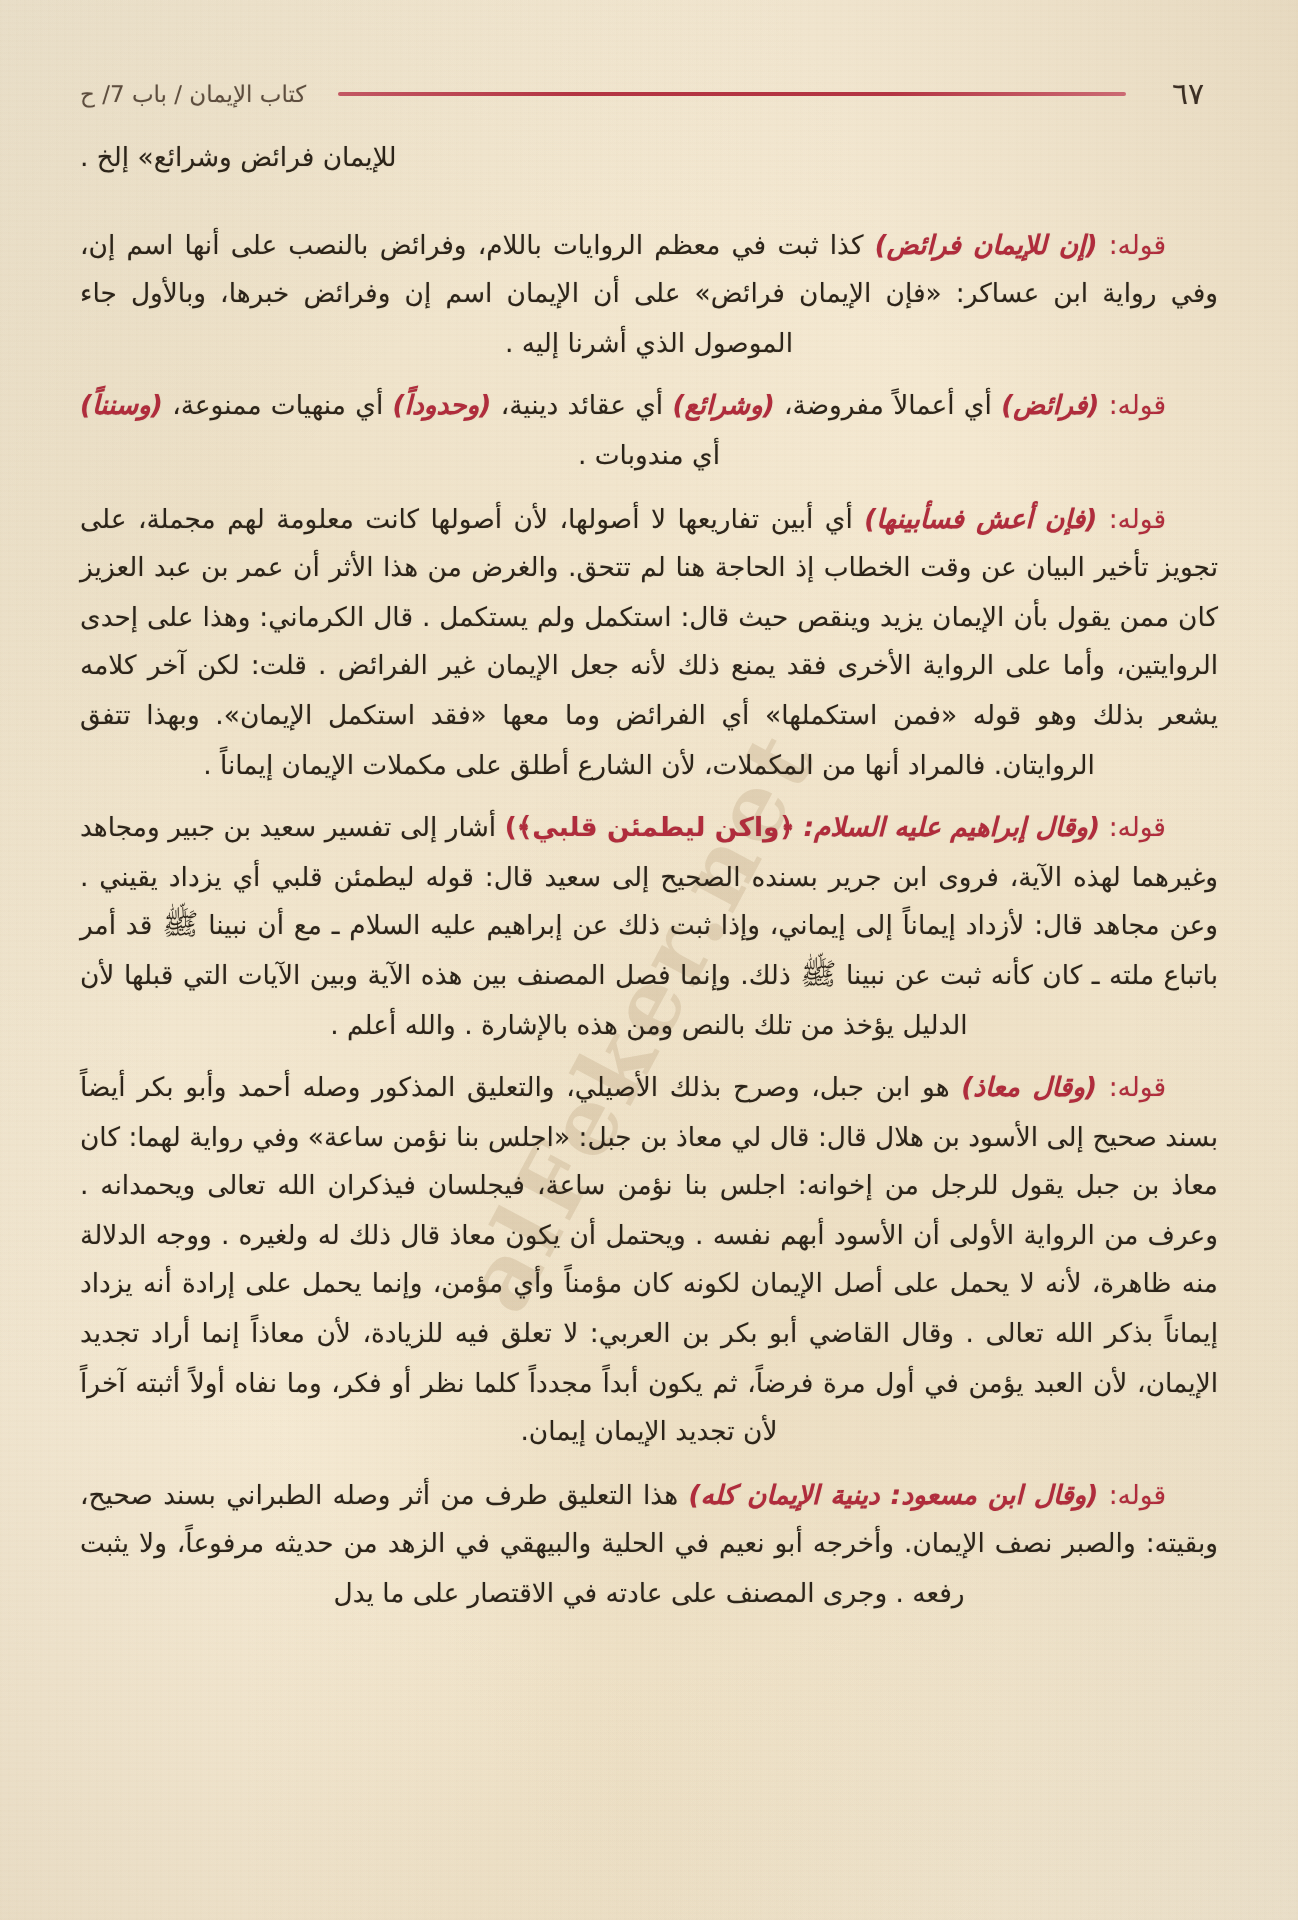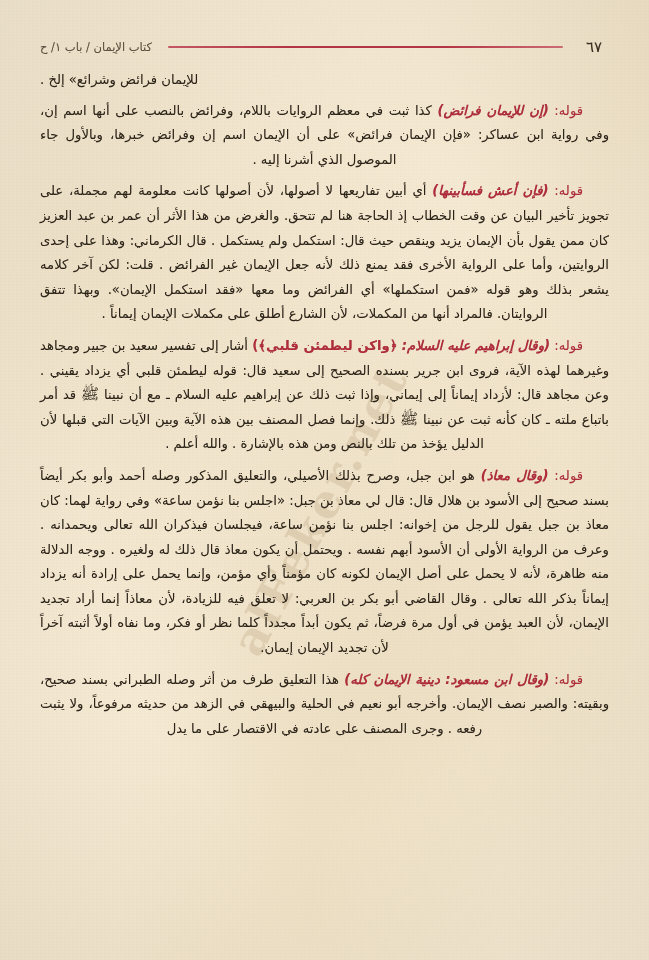--- a/index.html
+++ b/index.html
@@ -126,21 +126,21 @@
     direction: rtl;
     text-justify: inter-word;
   }
   .para.indent {
     text-indent: 26px;
   }
   .para.lead {
     text-align: left;
     text-align-last: left;
     text-indent: 0;
-    margin-bottom: 6px;
+    margin-bottom: 19px;
   }
   .qawl {
     color: #b02c3c;
     font-weight: 400;
   }
   .lemma {
     color: #b02c3c;
     font-weight: 700;
     font-style: italic;
   }
@@ -165,26 +165,27 @@
 
   <div class="grain"></div>
 
   <div class="watermark">
     <div class="wm-text">alFeker.net</div>
   </div>
 
   <div class="header">
     <div class="folio">٦٧</div>
     <div class="head-rule"></div>
-    <div class="running-head">كتاب الإيمان / باب ١/ ح</div>
+    <div class="running-head">كتاب الإيمان / باب 7/ ح</div>
   </div>
 
   <div class="body" id="page-body">
       <p class="para lead"><span>للإيمان فرائض وشرائع» إلخ .</span></p>
       <p class="para indent"><span class="qawl">قوله:</span><span> </span><span class="lemma">(إن للإيمان فرائض)</span><span> كذا ثبت في معظم الروايات باللام، وفرائض بالنصب على أنها اسم إن، وفي رواية ابن عساكر: «فإن الإيمان فرائض» على أن الإيمان اسم إن وفرائض خبرها، وبالأول جاء الموصول الذي أشرنا إليه .</span></p>
+      <p class="para indent"><span class="qawl">قوله:</span><span> </span><span class="lemma">(فرائض)</span><span> أي أعمالاً مفروضة، </span><span class="lemma">(وشرائع)</span><span> أي عقائد دينية، </span><span class="lemma">(وحدوداً)</span><span> أي منهيات ممنوعة، </span><span class="lemma">(وسنناً)</span><span> أي مندوبات .</span></p>
       <p class="para indent"><span class="qawl">قوله:</span><span> </span><span class="lemma">(فإن أعش فسأبينها)</span><span> أي أبين تفاريعها لا أصولها، لأن أصولها كانت معلومة لهم مجملة، على تجويز تأخير البيان عن وقت الخطاب إذ الحاجة هنا لم تتحق. والغرض من هذا الأثر أن عمر بن عبد العزيز كان ممن يقول بأن الإيمان يزيد وينقص حيث قال: استكمل ولم يستكمل . قال الكرماني: وهذا على إحدى الروايتين، وأما على الرواية الأخرى فقد يمنع ذلك لأنه جعل الإيمان غير الفرائض . قلت: لكن آخر كلامه يشعر بذلك وهو قوله «فمن استكملها» أي الفرائض وما معها «فقد استكمل الإيمان». وبهذا تتفق الروايتان. فالمراد أنها من المكملات، لأن الشارع أطلق على مكملات الإيمان إيماناً .</span></p>
       <p class="para indent"><span class="qawl">قوله:</span><span> </span><span class="lemma">(وقال إبراهيم عليه السلام:</span><span> </span><span class="ayah">﴿واكن ليطمئن قلبي﴾)</span><span> أشار إلى تفسير سعيد بن جبير ومجاهد وغيرهما لهذه الآية، فروى ابن جرير بسنده الصحيح إلى سعيد قال: قوله ليطمئن قلبي أي يزداد يقيني . وعن مجاهد قال: لأزداد إيماناً إلى إيماني، وإذا ثبت ذلك عن إبراهيم عليه السلام ـ مع أن نبينا </span><span class="salla">ﷺ</span><span> قد أمر باتباع ملته ـ كان كأنه ثبت عن نبينا </span><span class="salla">ﷺ</span><span> ذلك. وإنما فصل المصنف بين هذه الآية وبين الآيات التي قبلها لأن الدليل يؤخذ من تلك بالنص ومن هذه بالإشارة . والله أعلم .</span></p>
       <p class="para indent"><span class="qawl">قوله:</span><span> </span><span class="lemma">(وقال معاذ)</span><span> هو ابن جبل، وصرح بذلك الأصيلي، والتعليق المذكور وصله أحمد وأبو بكر أيضاً بسند صحيح إلى الأسود بن هلال قال: قال لي معاذ بن جبل: «اجلس بنا نؤمن ساعة» وفي رواية لهما: كان معاذ بن جبل يقول للرجل من إخوانه: اجلس بنا نؤمن ساعة، فيجلسان فيذكران الله تعالى ويحمدانه . وعرف من الرواية الأولى أن الأسود أبهم نفسه . ويحتمل أن يكون معاذ قال ذلك له ولغيره . ووجه الدلالة منه ظاهرة، لأنه لا يحمل على أصل الإيمان لكونه كان مؤمناً وأي مؤمن، وإنما يحمل على إرادة أنه يزداد إيماناً بذكر الله تعالى . وقال القاضي أبو بكر بن العربي: لا تعلق فيه للزيادة، لأن معاذاً إنما أراد تجديد الإيمان، لأن العبد يؤمن في أول مرة فرضاً، ثم يكون أبداً مجدداً كلما نظر أو فكر، وما نفاه أولاً أثبته آخراً لأن تجديد الإيمان إيمان.</span></p>
       <p class="para indent"><span class="qawl">قوله:</span><span> </span><span class="lemma">(وقال ابن مسعود: دينية الإيمان كله)</span><span> هذا التعليق طرف من أثر وصله الطبراني بسند صحيح، وبقيته: والصبر نصف الإيمان. وأخرجه أبو نعيم في الحلية والبيهقي في الزهد من حديثه مرفوعاً، ولا يثبت رفعه . وجرى المصنف على عادته في الاقتصار على ما يدل</span></p>
     </div>
 
   <div class="vignette"></div>
 </div>
 
 </body></html>

